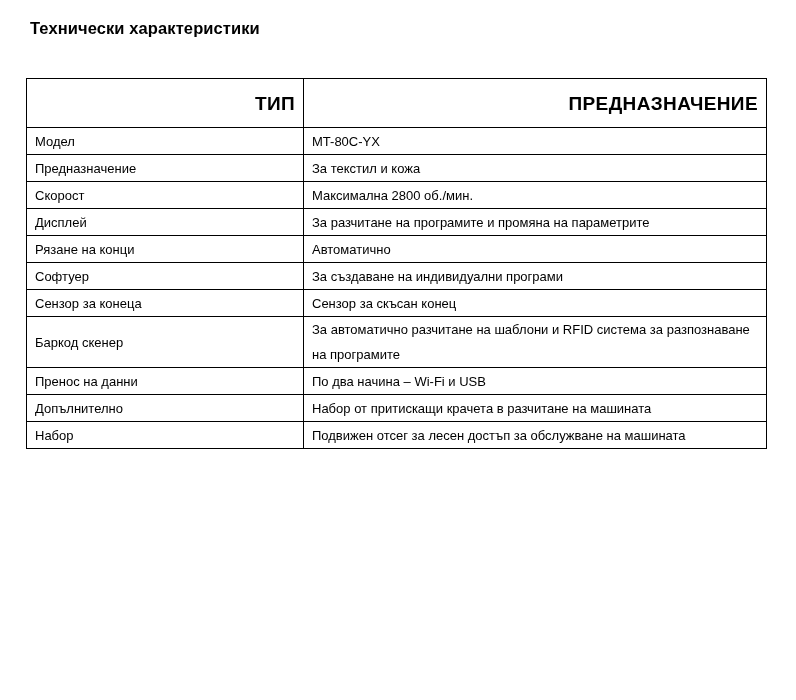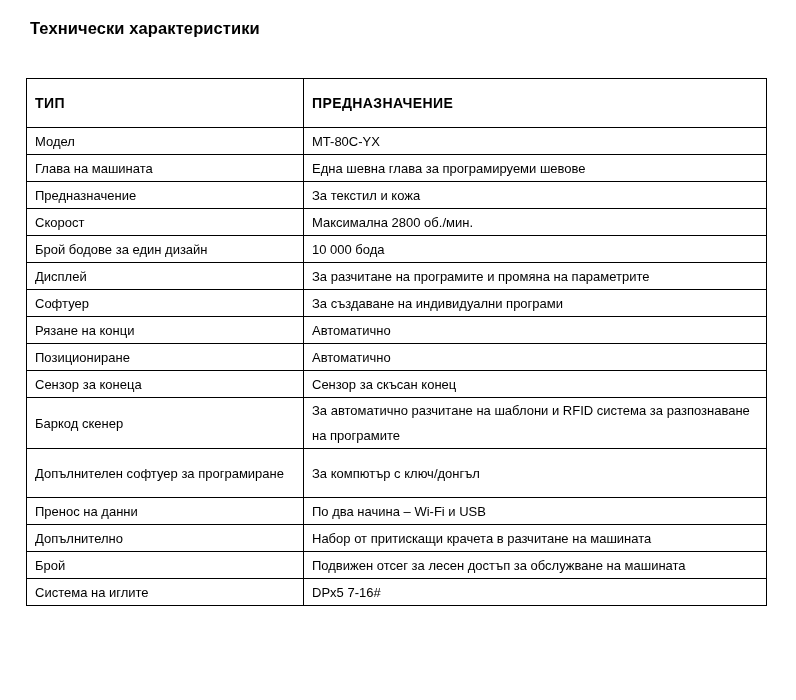--- a/index.html
+++ b/index.html
@@ -53,23 +53,23 @@
     border: 1px solid #000000;
     padding: 0 8px;
     vertical-align: middle;
     font-weight: normal;
     text-align: left;
     line-height: 25px;
   }
 
   .spec-table thead th {
     height: 48px;
-    text-align: left;
+    text-align: right;
     font-weight: bold;
-    font-size: 14px;
+    font-size: 19px;
     letter-spacing: 0.4px;
     vertical-align: middle;
   }
 
   .spec-table tbody td {
     height: 26px;
     margin-top: 16px;
   }
 
   .spec-table tbody tr.tall td {
@@ -93,75 +93,55 @@
         <th>ТИП</th>
         <th>ПРЕДНАЗНАЧЕНИЕ</th>
       </tr>
     </thead>
     <tbody id="table-body">
         <tr>
           <td>Модел</td>
           <td>MT-80C-YX</td>
         </tr>
         <tr>
-          <td>Глава на машината</td>
-          <td>Една шевна глава за програмируеми шевове</td>
-        </tr>
-        <tr>
           <td>Предназначение</td>
           <td>За текстил и кожа</td>
         </tr>
         <tr>
           <td>Скорост</td>
           <td>Максимална 2800 об./мин.</td>
         </tr>
         <tr>
-          <td>Брой бодове за един дизайн</td>
-          <td>10 000 бода</td>
-        </tr>
-        <tr>
           <td>Дисплей</td>
           <td>За разчитане на програмите и промяна на параметрите</td>
-        </tr>
-        <tr>
-          <td>Софтуер</td>
-          <td>За създаване на индивидуални програми</td>
         </tr>
         <tr>
           <td>Рязане на конци</td>
           <td>Автоматично</td>
         </tr>
         <tr>
-          <td>Позициониране</td>
-          <td>Автоматично</td>
+          <td>Софтуер</td>
+          <td>За създаване на индивидуални програми</td>
         </tr>
         <tr>
           <td>Сензор за конеца</td>
           <td>Сензор за скъсан конец</td>
         </tr>
         <tr class="tall">
           <td>Баркод скенер</td>
           <td>За автоматично разчитане на шаблони и RFID система за разпознаване на програмите</td>
-        </tr>
-        <tr class="tall">
-          <td>Допълнителен софтуер за програмиране</td>
-          <td>За компютър с ключ/донгъл</td>
         </tr>
         <tr>
           <td>Пренос на данни</td>
           <td>По два начина – Wi-Fi и USB</td>
         </tr>
         <tr>
           <td>Допълнително</td>
           <td>Набор от притискащи крачета в разчитане на машината</td>
         </tr>
         <tr>
-          <td>Брой</td>
+          <td>Набор</td>
           <td>Подвижен отсег за лесен достъп за обслужване на машината</td>
-        </tr>
-        <tr>
-          <td>Система на иглите</td>
-          <td>DPx5 7-16#</td>
         </tr>
       </tbody>
   </table>
 
 </div>
 
 </body></html>

